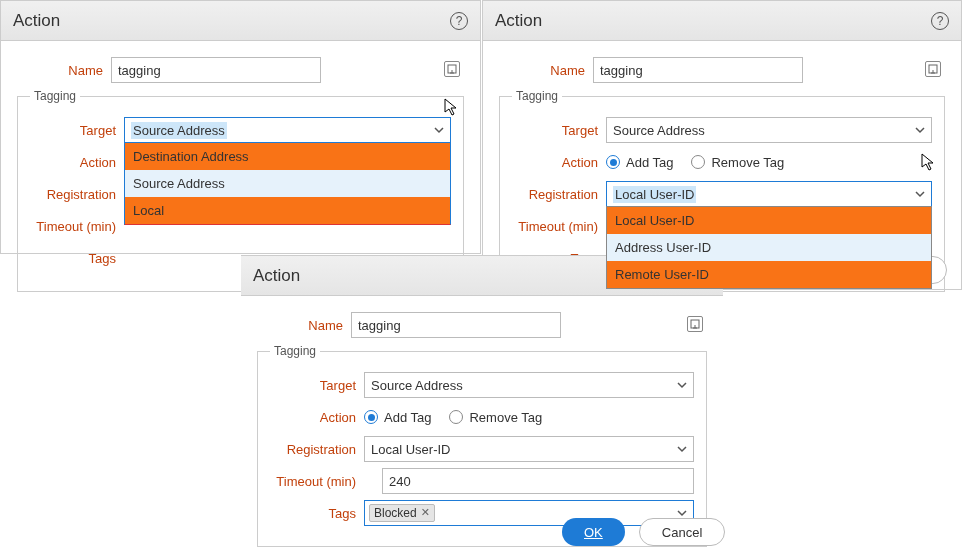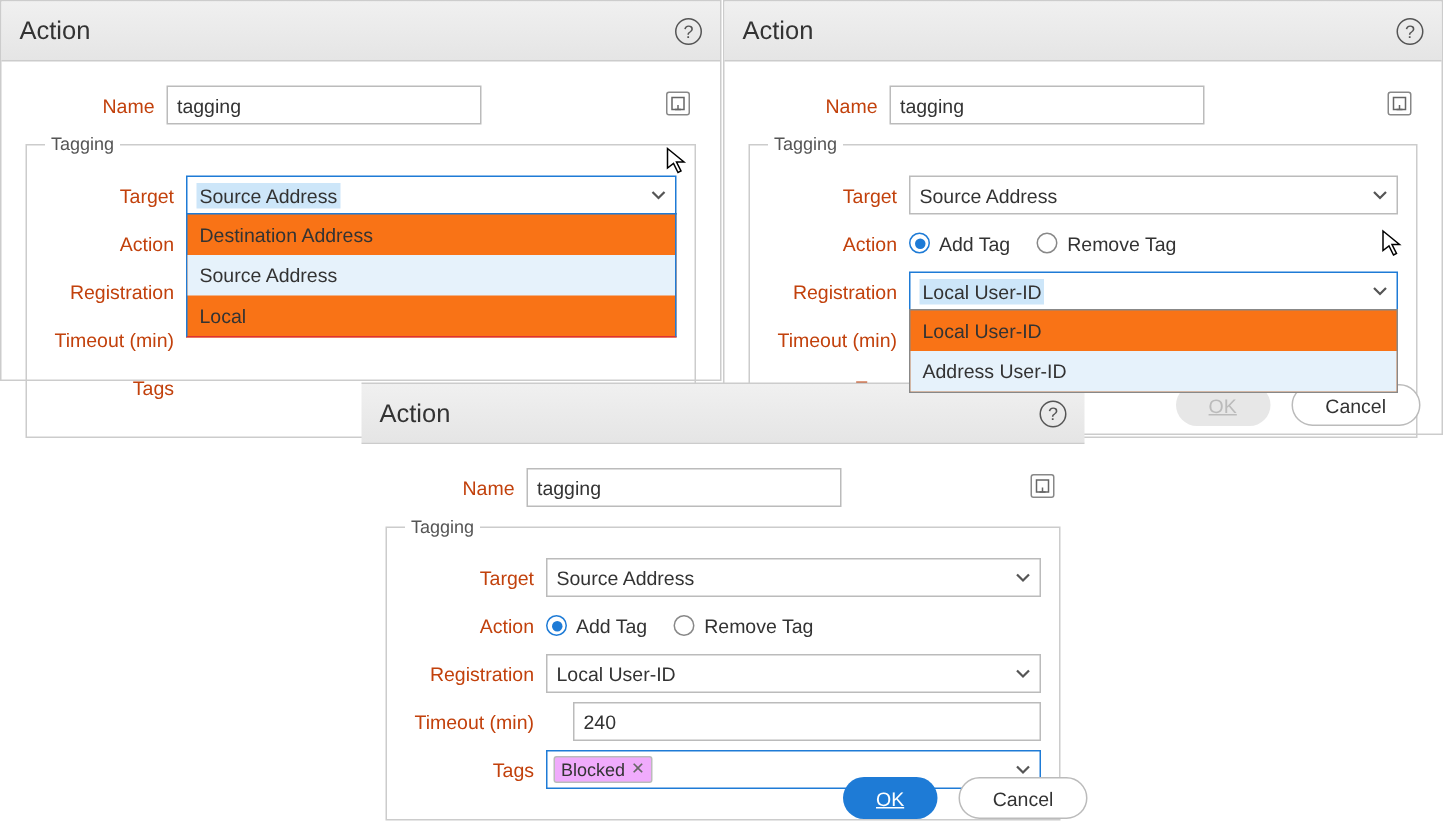--- a/index.html
+++ b/index.html
@@ -168,21 +168,21 @@
     background:#fff;
   }
   .tag-chip {
     border:1px solid #bbb;
     border-radius:2px;
     padding:1px 4px;
     font-size:12px;
     display:inline-flex;
     align-items:flex-start;
     gap:4px;
-    background:#f0abfc;
+    background:#e5e5e5;
   }
   .tag-x { color:#666; font-size:11px; }
   .button-row {
     display:flex;
     gap: 14px;
     align-items:center;
   }
   .panel2-buttons {
     position:absolute;
     right: 16px;
@@ -347,20 +347,21 @@
             <span class="sel-text">Local User-ID</span>
             <span class="caret">
               <svg width="10" height="10" viewBox="0 0 10 10">
                   <path d="M1 3 L5 7 L9 3" stroke="#555" fill="none" stroke-width="1.5"></path>
                 </svg>
             </span>
           </div>
           <div class="dropdown reg">
             <div class="drop-item">Local User-ID</div>
             <div class="drop-item hover">Address User-ID</div>
+            <div class="drop-item">Remote User-ID</div>
           </div>
         </div>
       </div>
       <div class="form-row">
         <div class="form-label">Timeout (min)</div>
       </div>
       <div class="form-row">
         <div class="form-label">Tags</div>
       </div>
     </fieldset>

